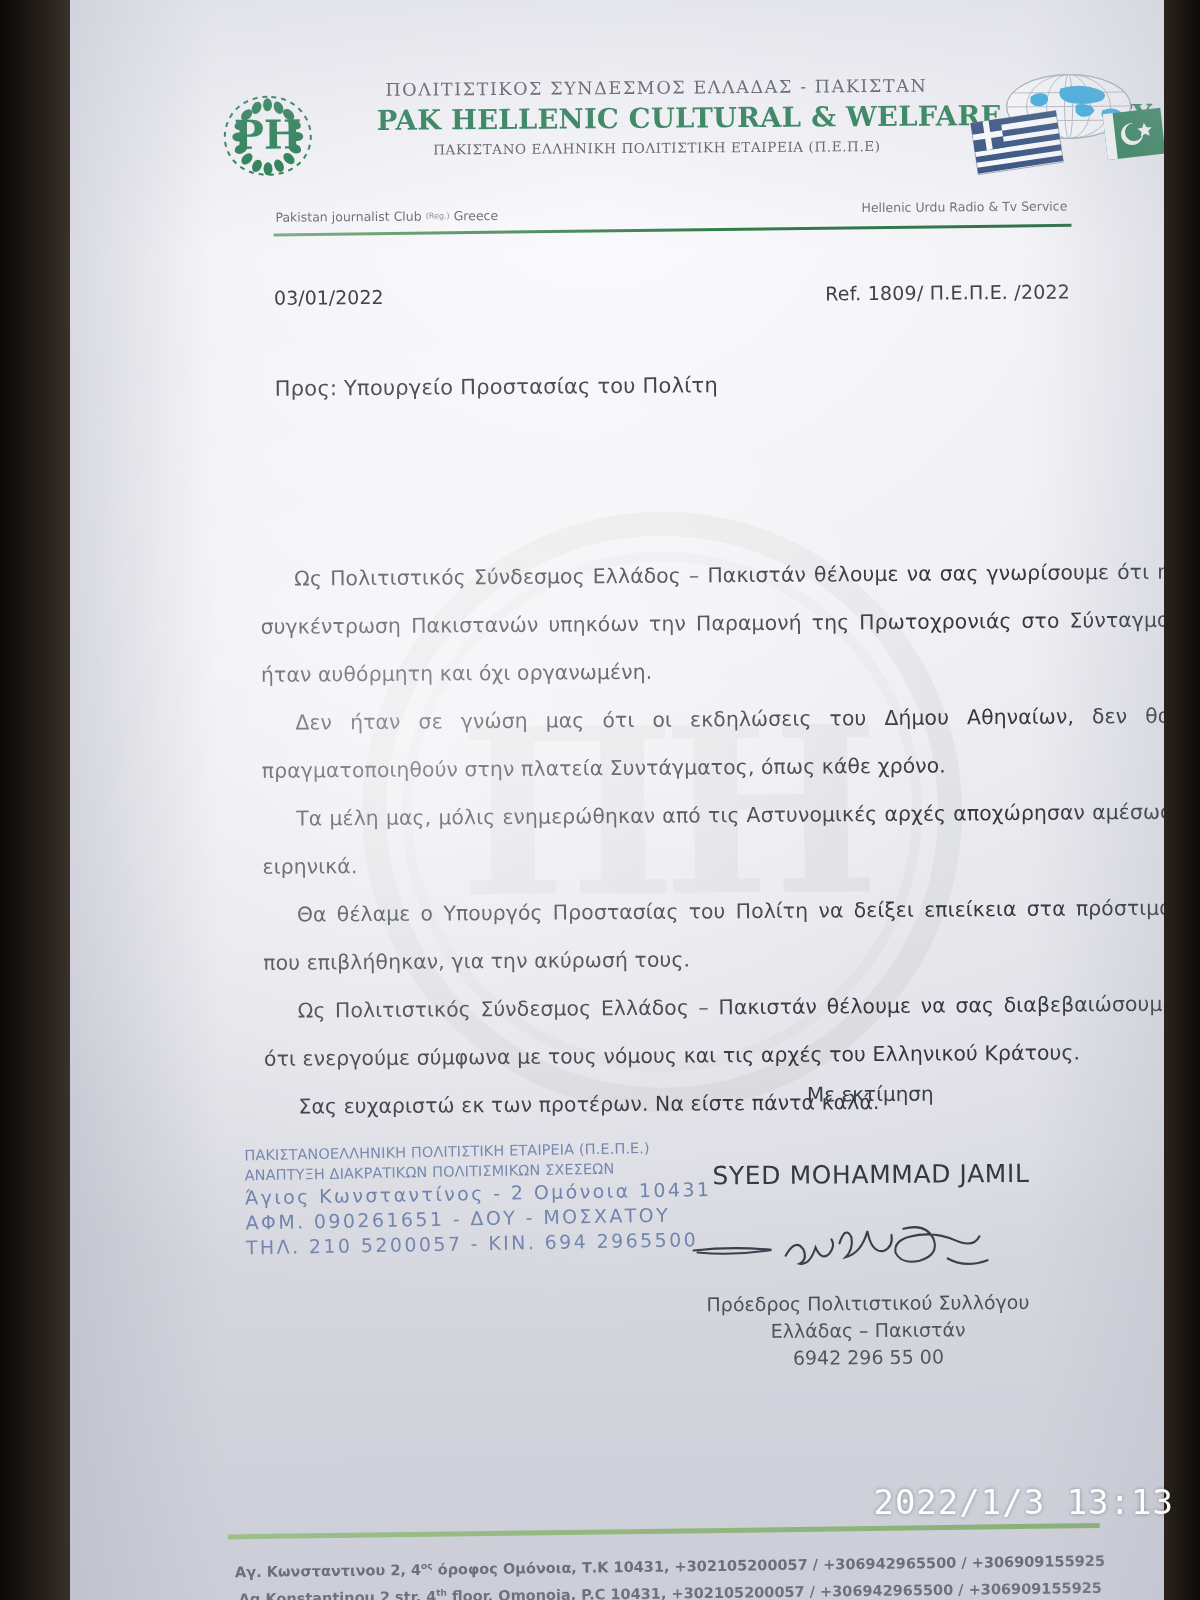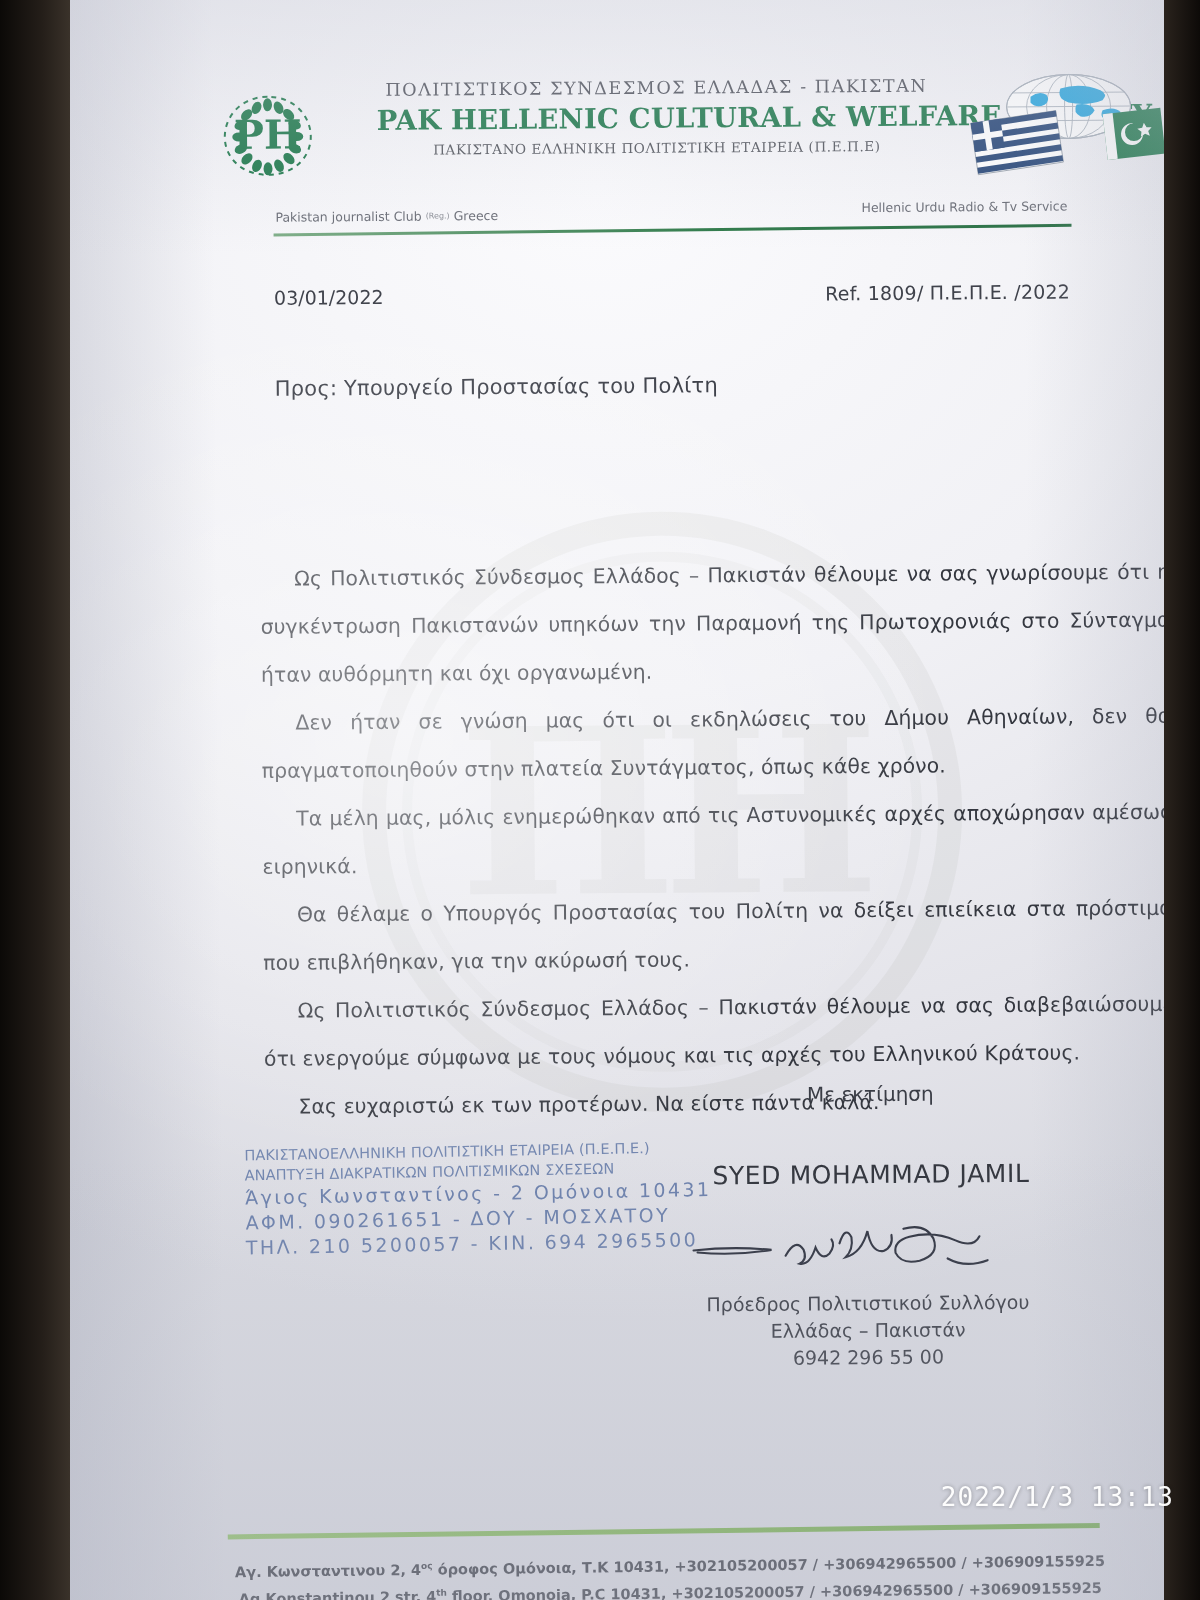--- a/index.html
+++ b/index.html
@@ -323,21 +323,21 @@
   }
   .footer-lines sup { font-size: 9px; font-weight: 700; }
 
   
   .timestamp {
     position: absolute;
     right: 26px;
     top: 1482px;
     z-index: 9;
     font-family: "DejaVu Sans Mono", "Liberation Mono", monospace;
-    font-size: 26px;
+    font-size: 34px;
     letter-spacing: 1px;
     color: #ffffff;
     text-shadow: 0 0 4px rgba(0,0,0,0.35);
     opacity: 0.97;
   }
 </style>
 </head>
 <body>
 
 <div class="photo-stage">

